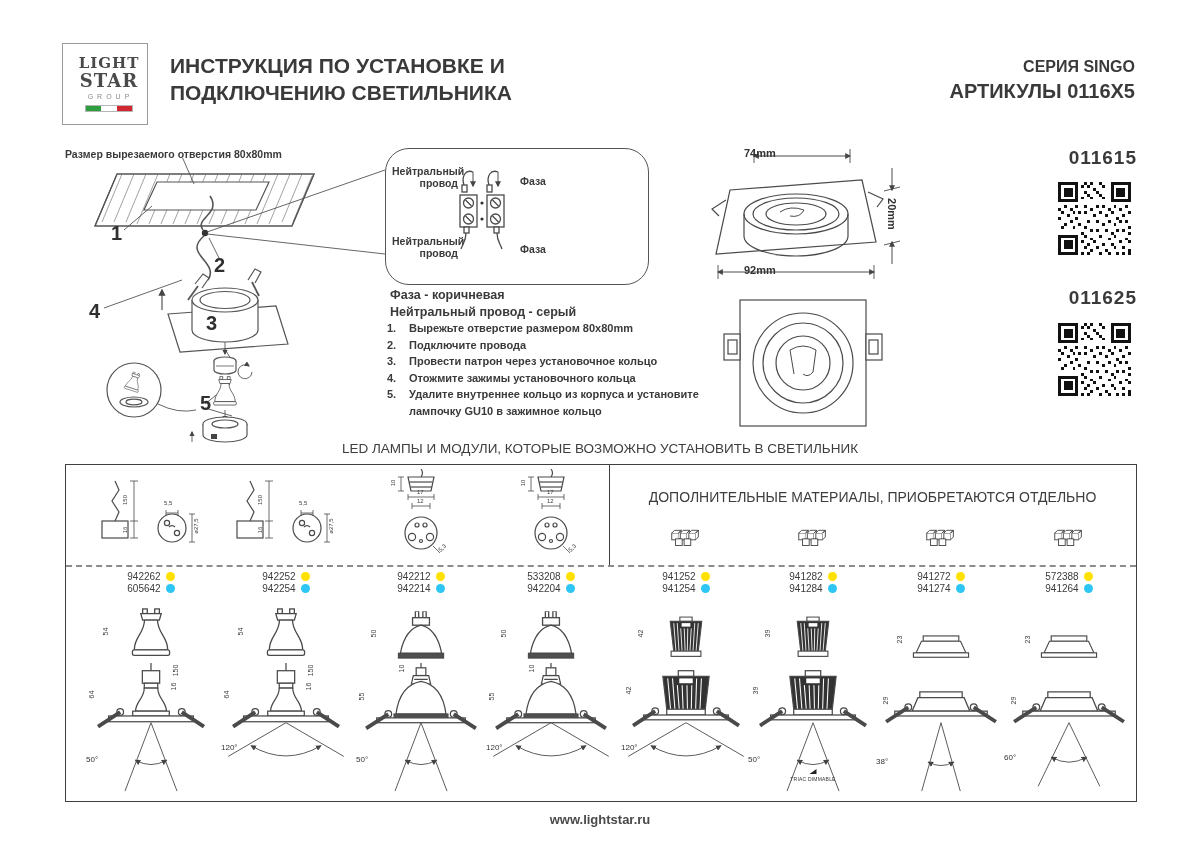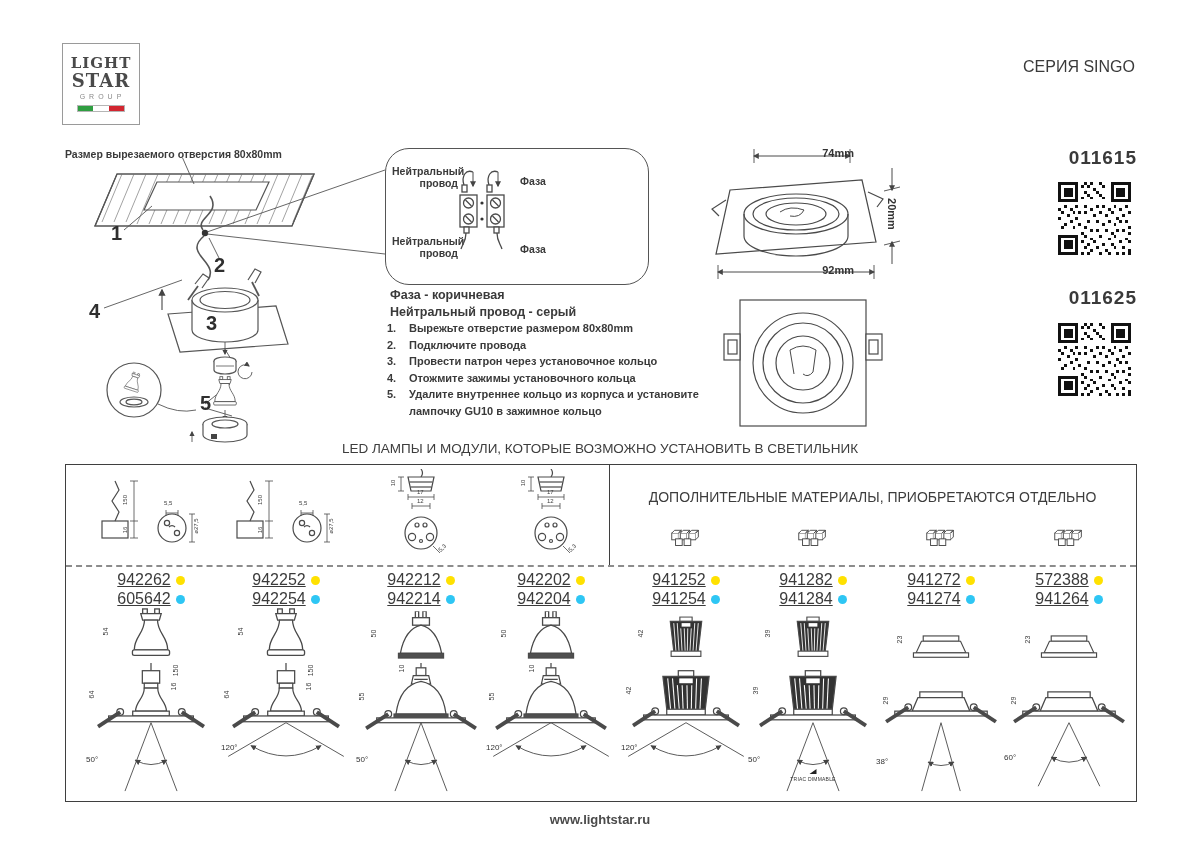--- a/index.html
+++ b/index.html
@@ -2,58 +2,58 @@
 <html style="--dot-y: #FFE100; --dot-b: #2EC6F4;"><head>
 <meta charset="utf-8">
 <style>
   html,body{margin:0;padding:0;background:#fff;}
   #root{position:relative;width:1200px;height:849px;background:#fff;overflow:hidden;
         font-family:"Liberation Sans",sans-serif;color:#3b3b3b;}
   .abs{position:absolute;}
   svg{display:block;}
   
   .logo{left:62px;top:43px;width:76px;height:80px;border:1px solid #9a9a9a;
-        display:flex;flex-direction:column;align-items:center;justify-content:center;gap:1px;}
+        display:flex;flex-direction:column;align-items:center;justify-content:center;gap:1px;padding-left:8px;}
   .logo .w1{font-family:"DejaVu Serif",serif;font-weight:bold;font-size:15px;color:#4a4a4a;letter-spacing:1px;line-height:15px;}
   .logo .w2{font-family:"DejaVu Serif",serif;font-weight:bold;font-size:18px;color:#4a4a4a;letter-spacing:1px;line-height:18px;}
   .logo .w3{font-size:7px;color:#8a8a8a;letter-spacing:4px;margin:2px 0 4px 3px;}
   .flag{width:46px;height:5px;border:1px solid #b5b5b5;display:flex;}
   .flag i{flex:1;}
   .title{left:170px;top:52px;font-size:21px;font-weight:bold;line-height:27px;color:#3a3a3a;}
-  .series{right:65px;top:58px;font-size:16px;font-weight:normal;text-align:right;color:#3a3a3a;}
+  .series{right:65px;top:58px;font-size:16px;font-weight:bold;text-align:right;color:#3a3a3a;}
   .articles{right:65px;top:80px;font-size:20px;font-weight:bold;text-align:right;color:#3a3a3a;}
   
   .holenote{left:65px;top:148px;font-size:10.5px;font-weight:bold;color:#3a3a3a;}
   .stepnum{position:absolute;font-size:20px;font-weight:bold;color:#2f2f2f;}
   
   .callout{left:385px;top:148px;width:262px;height:135px;border:1.6px solid #555;border-radius:24px;}
   .wlabel{position:absolute;font-size:10.5px;font-weight:bold;line-height:12px;color:#3a3a3a;}
   .wire-colors{left:390px;top:287px;font-size:12.5px;font-weight:bold;line-height:17px;color:#3a3a3a;}
   .steps{left:387px;top:320px;width:330px;font-size:11px;font-weight:bold;color:#3a3a3a;}
   .steps .row{display:flex;line-height:16.5px;}
   .steps .n{width:22px;flex:none;}
   .steps .t{width:300px;}
   
-  .dimlab{position:absolute;font-size:11px;font-weight:bold;color:#333;text-align:right;width:110px;}
+  .dimlab{position:absolute;font-size:11px;font-weight:bold;color:#333;text-align:left;width:110px;}
   .dimrot{position:absolute;font-size:11px;font-weight:bold;color:#333;transform:rotate(90deg);}
   .artnum{position:absolute;width:97px;text-align:right;font-size:19px;font-weight:600;letter-spacing:1px;color:#3a3a3a;}
   
   .mtitle{left:65px;top:441px;width:1070px;text-align:center;font-size:13.5px;color:#3d3d3d;}
   .panel{left:65px;top:464px;width:1070px;height:336px;border:1.6px solid #3f3f3f;}
   .vdivider{position:absolute;left:543px;top:0;height:100px;border-left:1.6px solid #3f3f3f;}
   .dashline{position:absolute;left:0;right:0;top:100px;border-top:2px dashed #8c8c8c;}
   .extras{position:absolute;left:543px;top:24px;width:527px;text-align:center;font-size:14px;color:#3d3d3d;}
   .mcol{position:absolute;top:0;width:130px;height:336px;}
   .topicon{position:absolute;left:50%;transform:translateX(-50%);}
   .ta{top:8px;width:110px;height:88px;}
   .tb{top:4px;width:70px;height:94px;}
   .tc{top:60px;width:38px;height:22px;}
   .codes{position:absolute;top:106px;left:0;right:0;display:flex;flex-direction:column;align-items:center;gap:1px;}
   .crow{display:flex;align-items:center;gap:5px;}
-  .code{font-size:16px;color:#3b3b3b;text-decoration:underline;}
+  .code{font-size:10px;color:#3b3b3b;}
   .dot{width:9px;height:9px;border-radius:50%;}
   .dy{background:var(--dot-y,#FFE100);}
   .db{background:var(--dot-b,#2EC6F4);}
   .lampfig{position:absolute;top:139px;left:0;right:0;height:58px;}
   .lampfig svg{position:absolute;left:50%;transform:translateX(-50%);bottom:2px;}
   .instfig{position:absolute;top:198px;left:0;right:0;height:134px;}
   .instfig > svg{position:absolute;left:50%;transform:translateX(-50%);top:0;overflow:visible;}
   .vdim{position:absolute;font-size:7px;color:#3d3d3d;transform:rotate(-90deg);}
   .tdim{position:absolute;font-size:6px;color:#3d3d3d;}
   .rot{transform:rotate(-90deg);}
@@ -309,22 +309,25 @@
     <span class="w1">LIGHT</span>
     <span class="w2">STAR</span>
     <span class="w3">GROUP</span>
     <span class="flag">
       <i style="background:#2f9e41"></i>
         <i style="background:#fff"></i>
         <i style="background:#d22630"></i>
     </span>
   </div>
   <div class="abs title">
+    <div>ИНСТРУКЦИЯ ПО УСТАНОВКЕ И</div>
+    <div>ПОДКЛЮЧЕНИЮ СВЕТИЛЬНИКА</div>
   </div>
   <div class="abs series">СЕРИЯ SINGO</div>
+  <div class="abs articles">АРТИКУЛЫ 0116X5</div>
 
   <div class="abs holenote">Размер вырезаемого отверстия 80x80mm</div>
 
   <svg class="abs" style="left:62px;top:158px" width="330" height="285" viewBox="0 0 330 285">
     <g fill="none" stroke="#555" stroke-width="1.2">
 
       <g>
         <path d="M55 16 L252 16 L230 68 L33 68 Z" fill="#fff"></path>
         <g stroke="#8a8a8a" stroke-width=".8">
           <path d="M60 16 l-20 48 M72 16 l-20 48 M84 16 l-20 48 M96 16 l-21 50 M108 16 l-21 50 M120 16 l-21 50 M132 16 l-21 50 M144 16 l-21 50 M156 16 l-21 50 M168 16 l-21 50 M180 16 l-21 50 M192 16 l-21 50 M204 16 l-21 50 M216 16 l-21 50 M228 16 l-21 50 M240 16 l-20 48 M250 18 l-19 46"></path>
@@ -626,21 +629,21 @@
         <svg width="70" height="94" viewBox="0 0 70 94">
             <use href="#sym-socket-b"></use>
           </svg>
         <span class="tdim rot" style="left:4px;top:11px">10</span>
         <span class="tdim" style="left:31px;top:20px">17</span>
         <span class="tdim" style="left:31px;top:29px">12</span>
         <span class="tdim" style="left:52px;top:76px;transform:rotate(-45deg)">5,3</span>
       </div>
       <div class="codes">
         <div class="crow">
-            <span class="code">942202</span>
+            <span class="code">533208</span>
             <span class="dot dy"></span>
           </div>
         <div class="crow">
             <span class="code">942204</span>
             <span class="dot db"></span>
           </div>
       </div>
       <div class="lampfig">
         <span class="vdim" style="left:14px;top:26px">50</span>
         <svg width="60" height="49" viewBox="0 0 64 52">

